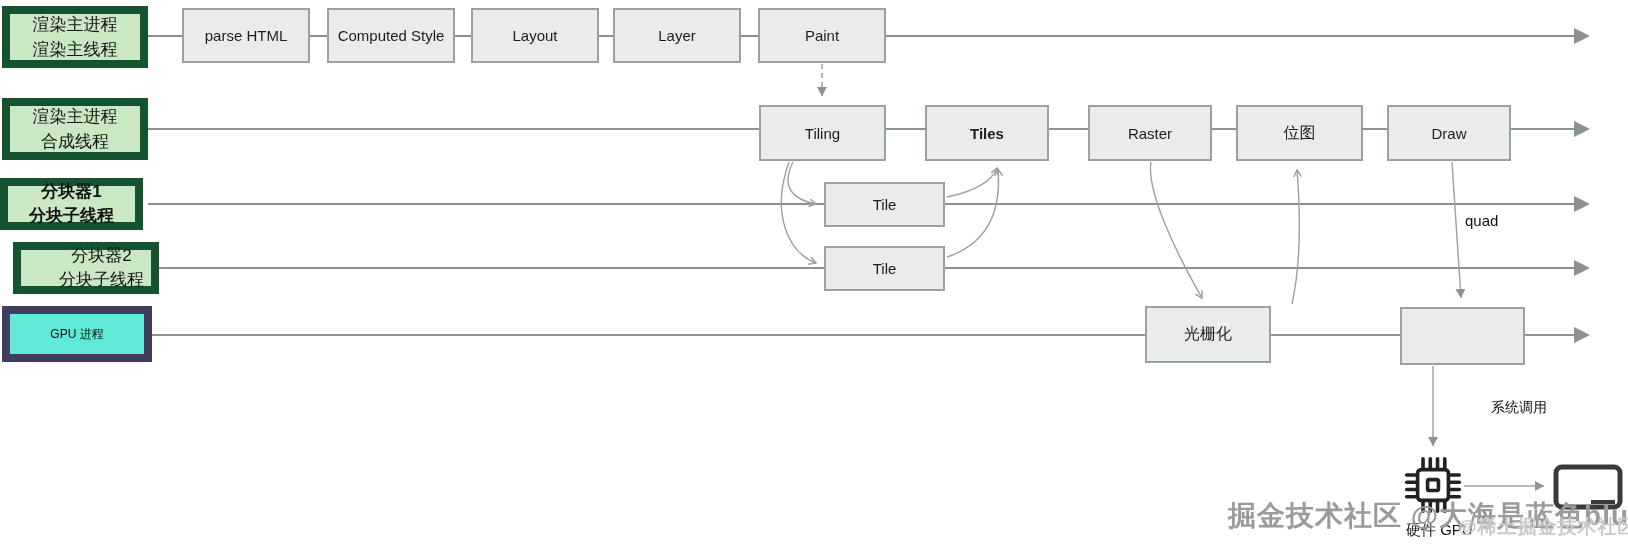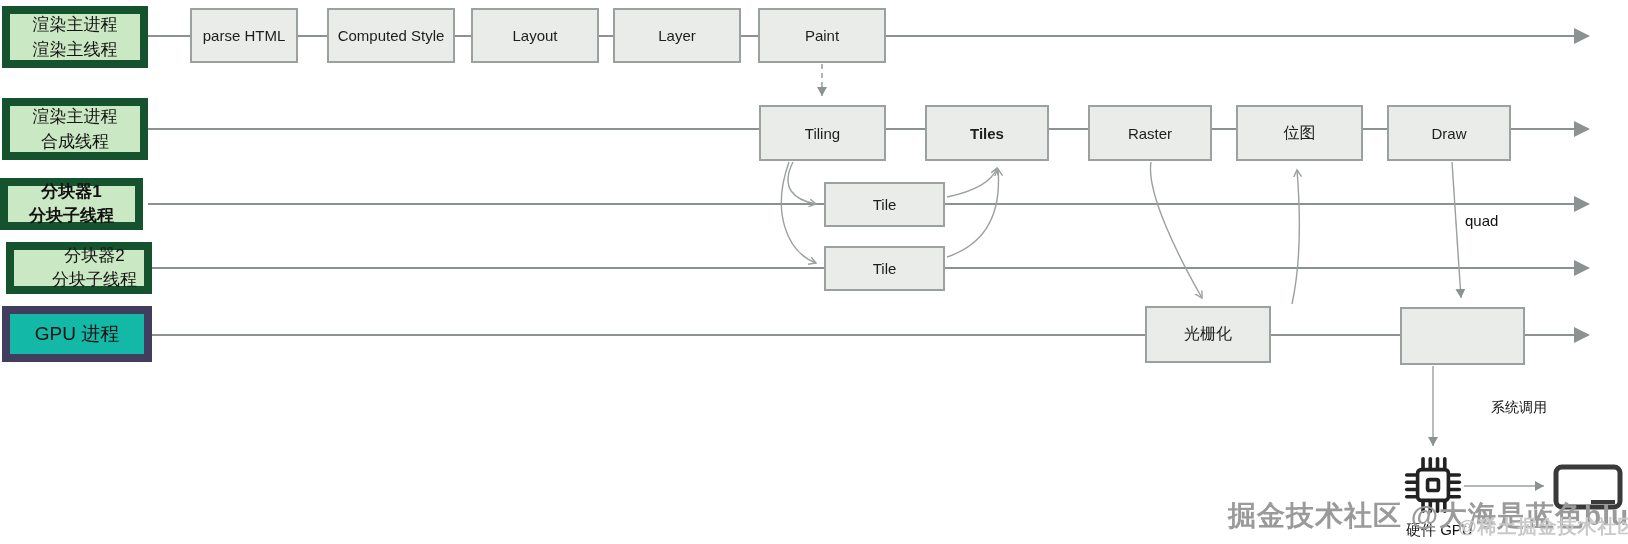--- a/index.html
+++ b/index.html
@@ -13,21 +13,21 @@
     border-top:8px solid transparent;border-bottom:8px solid transparent;
     border-left:16px solid #8c9192;z-index:1;}
   .node{position:absolute;box-sizing:border-box;background:#e9ece9;border:2px solid #9aa19e;
     display:flex;align-items:center;justify-content:center;
     font-size:15px;color:#1d1d1d;z-index:3;}
   .node.cjk{font-size:16px;}
   .node.semibold{font-weight:600;}
   .lane-label{position:absolute;box-sizing:border-box;background:#cbe8c4;border:8px solid #14532d;
     display:flex;flex-direction:column;align-items:center;justify-content:center;
     font-size:17px;color:#121212;line-height:1.5;z-index:3;}
-  .lane-label.purple{background:#14b8a6;border-color:#413d5e;font-size:19px;}
+  .lane-label.purple{background:#5eead4;border-color:#413d5e;font-size:12px;}
   .connector-layer{position:absolute;left:0;top:0;z-index:2;pointer-events:none;}
   .icon-layer{position:absolute;z-index:4;}
   .annot{position:absolute;color:#111;z-index:4;white-space:nowrap;}
   .watermark{position:absolute;font-weight:600;white-space:nowrap;z-index:5;letter-spacing:1px;}
   .watermark.primary{color:#9a9a9a;font-size:28px;margin-left:24px;}
   .watermark.secondary{color:#c9c9c9;font-size:19px;}
 </style>
 </head>
 <body>
 
@@ -71,29 +71,29 @@
     <span>渲染主线程</span>
   </div>
   <div class="lane-label" style="left:2px;top:98px;width:146px;height:62px;">
     <span>渲染主进程</span>
     <span>合成线程</span>
   </div>
   <div class="lane-label" style="left:0;top:178px;width:143px;height:52px;line-height:1.4;font-weight:bold;">
     <span>分块器1</span>
     <span>分块子线程</span>
   </div>
-  <div class="lane-label" style="left:6px;top:242px;width:146px;height:52px;line-height:1.4;padding-left:31px;">
+  <div class="lane-label" style="left:13px;top:242px;width:146px;height:52px;line-height:1.4;padding-left:31px;">
     <span>分块器2</span>
     <span>分块子线程</span>
   </div>
   <div class="lane-label purple" style="left:2px;top:306px;width:150px;height:56px;">
     <span>GPU 进程</span>
   </div>
 
-  <div class="node" style="left:190px;top:8px;width:108px;height:55px;">parse HTML</div>
+  <div class="node" style="left:182px;top:8px;width:128px;height:55px;">parse HTML</div>
   <div class="node" style="left:327px;top:8px;width:128px;height:55px;">Computed Style</div>
   <div class="node" style="left:471px;top:8px;width:128px;height:55px;">Layout</div>
   <div class="node" style="left:613px;top:8px;width:128px;height:55px;">Layer</div>
   <div class="node" style="left:758px;top:8px;width:128px;height:55px;">Paint</div>
 
   <div class="node" style="left:759px;top:105px;width:127px;height:56px;">Tiling</div>
   <div class="node semibold" style="left:925px;top:105px;width:124px;height:56px;">Tiles</div>
   <div class="node" style="left:1088px;top:105px;width:124px;height:56px;">Raster</div>
   <div class="node cjk" style="left:1236px;top:105px;width:127px;height:56px;">位图</div>
   <div class="node" style="left:1387px;top:105px;width:124px;height:56px;">Draw</div>

